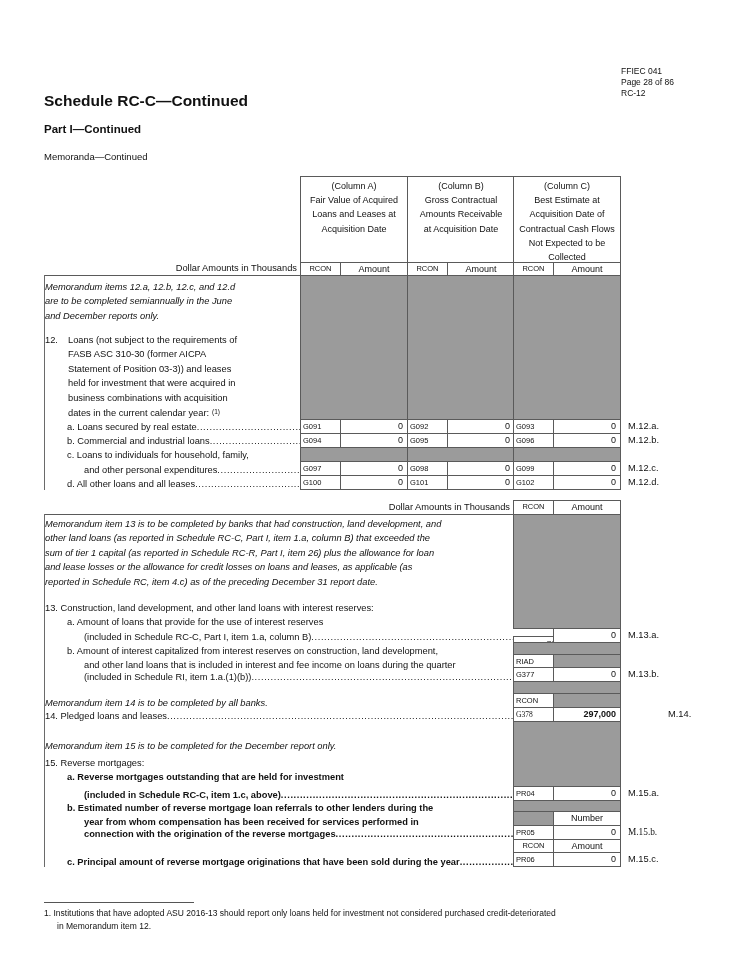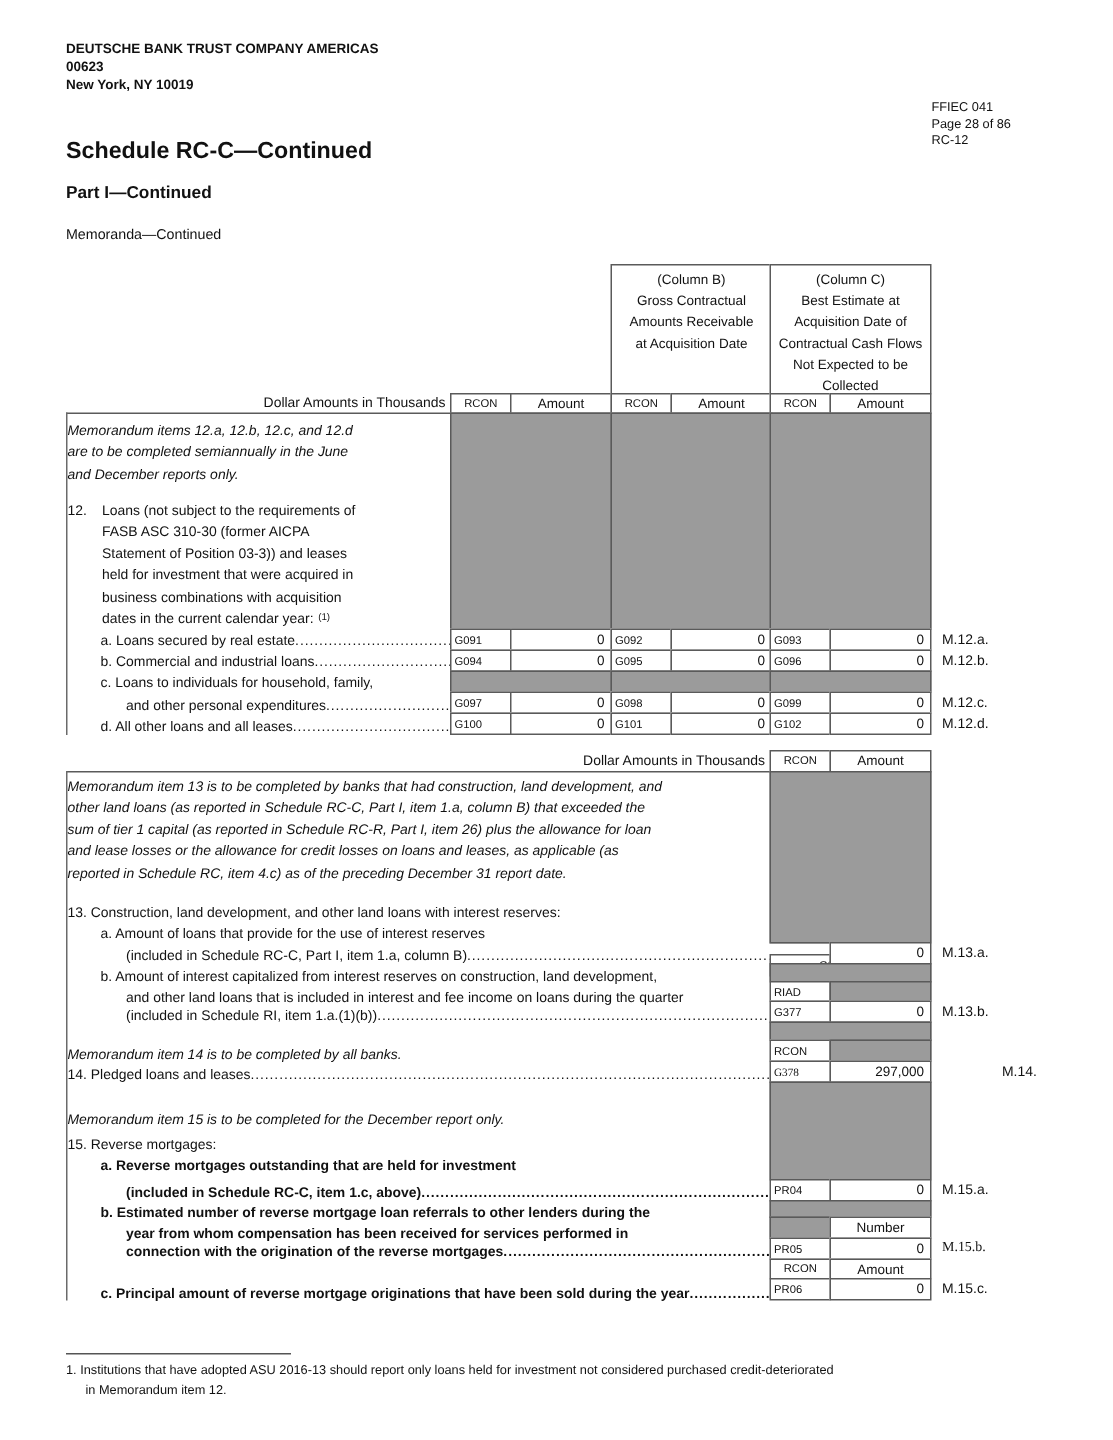--- a/index.html
+++ b/index.html
@@ -34,36 +34,37 @@
   .fnrule{position:absolute;border-top:1px solid #555;}
   .fn{position:absolute;font-size:8.5px;line-height:13px;}
   .num{display:inline-block;width:23px;}
   .item12{display:flex;}
 </style>
 </head>
 <body>
 
 <div class="page">
 
-  <div class="abs bank">
-    <div>DEUTSCHE BANK TRUST COMPANY AMERICAS</div>
-    <div>00623</div>
-    <div>New York, NY 10019</div>
-  </div>
 
   <div class="abs formref">
     <div>FFIEC 041</div>
     <div>Page 28 of 86</div>
     <div>RC-12</div>
   </div>
 
   <div class="abs title">Schedule RC-C—Continued</div>
   <div class="abs part">Part I—Continued</div>
   <div class="abs memoh">Memoranda—Continued</div>
 
+  <div class="cell colhead" style="left:300px;top:176px;width:108px;height:87px;">
+    <div>(Column A)</div>
+    <div class="pre">Fair Value of Acquired
+Loans and Leases at
+Acquisition Date</div>
+  </div>
   <div class="cell colhead" style="left:407px;top:176px;width:108px;height:87px;">
     <div>(Column B)</div>
     <div class="pre">Gross Contractual
 Amounts Receivable
 at Acquisition Date</div>
   </div>
   <div class="cell colhead" style="left:513px;top:176px;width:108px;height:87px;">
     <div>(Column C)</div>
     <div class="pre">Best Estimate at
 Acquisition Date of
@@ -196,21 +197,21 @@
   <div class="cell gray" style="left:513px;top:681px;width:108px;height:13px;"></div>
 
   <div class="abs txt i" style="left:45px;top:696px;">Memorandum item 14 is to be completed by all banks.</div>
   <div class="cell code" style="left:513px;top:693px;width:41px;height:15px;">RCON</div>
   <div class="cell gray" style="left:553px;top:693px;width:68px;height:15px;"></div>
   <div class="lrow" style="left:45px;top:710px;width:468px;">
       <span class="lbl">14.  Pledged loans and leases</span>
       <span class="dots"></span>
     </div>
   <div class="cell code" style="left:513px;top:707px;width:41px;height:15px;font-family:Liberation Serif, serif;">G378</div>
-  <div class="cell amt" style="left:553px;top:707px;width:68px;height:15px;">297,000</div>
+  <div class="cell amt" style="left:553px;top:707px;width:68px;height:15px;font-weight:bold;">297,000</div>
   <div class="mref" style="top:709px;padding-left:40px;">M.14.</div>
 
   <div class="cell gray" style="left:513px;top:721px;width:108px;height:66px;"></div>
 
   <div class="abs txt i" style="left:45px;top:739px;">Memorandum item 15 is to be completed for the December report only.</div>
   <div class="abs txt" style="left:45px;top:756px;">15.  Reverse mortgages:</div>
 
   <div class="abs txt b" style="left:67px;top:770px;">a.  Reverse mortgages outstanding that are held for investment</div>
   <div class="lrow b" style="left:84px;top:789px;width:429px;">
       <span class="lbl">(included in Schedule RC-C, item 1.c, above)</span>

